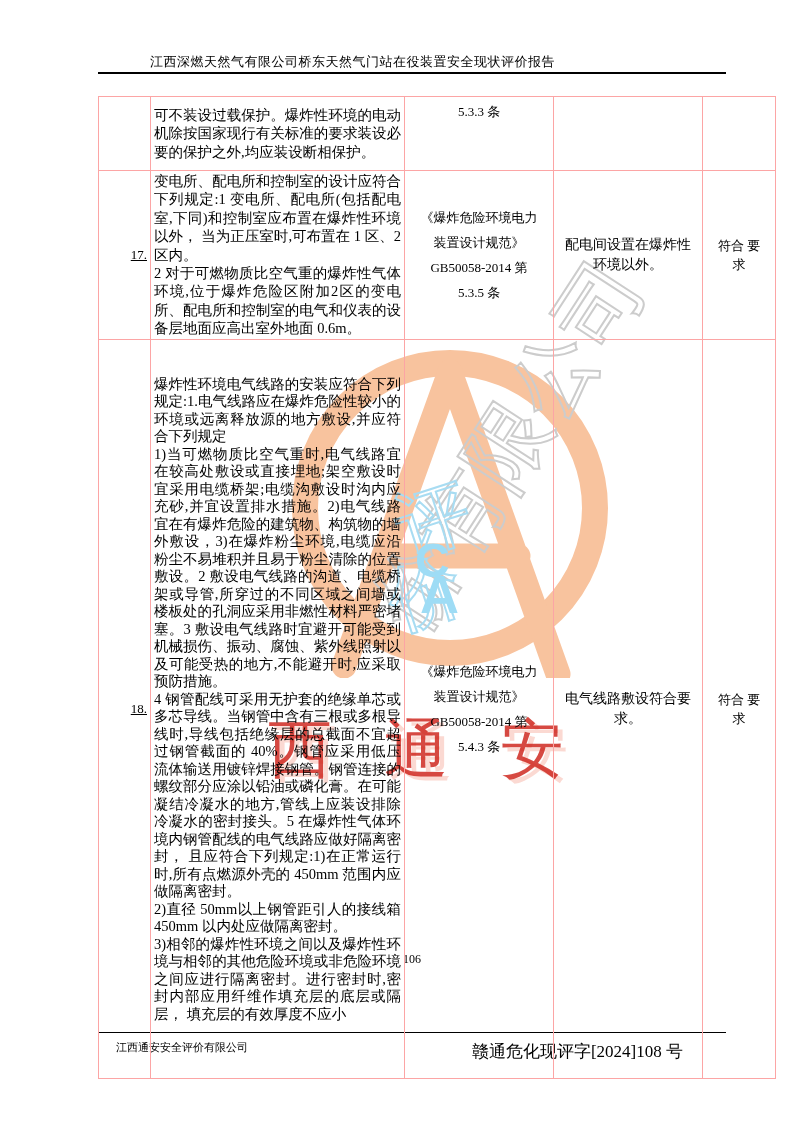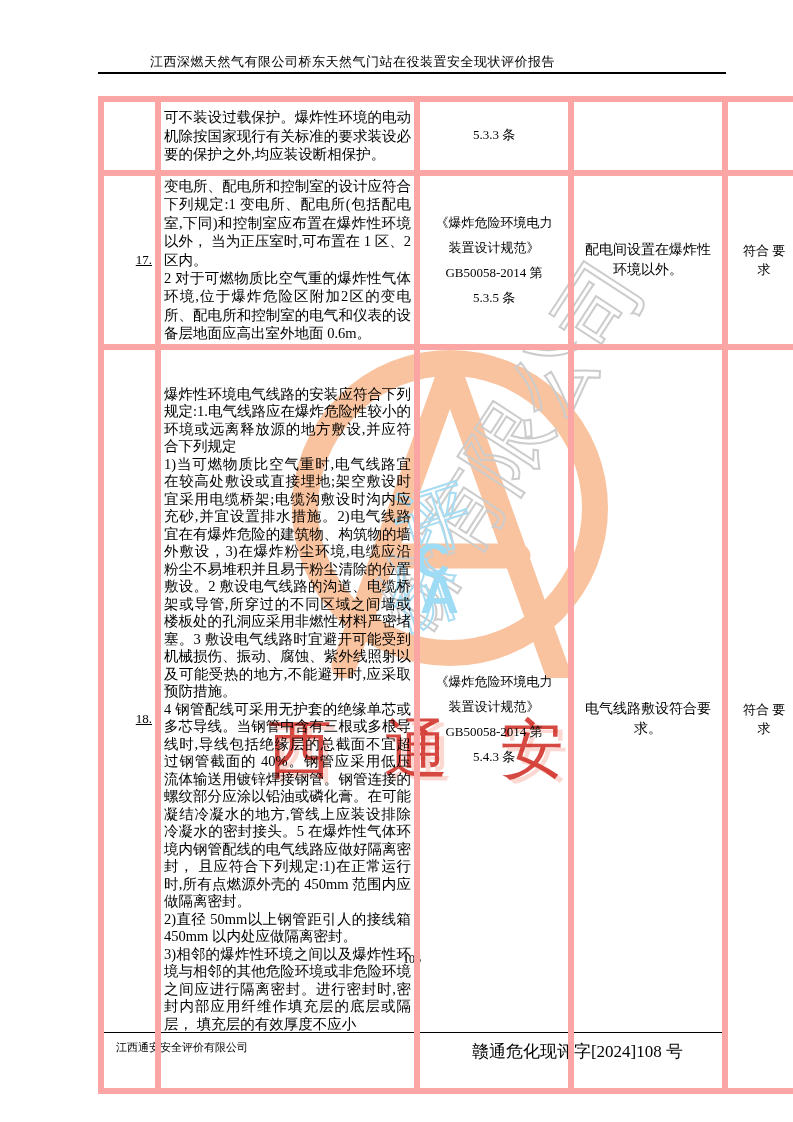--- a/index.html
+++ b/index.html
@@ -42,38 +42,38 @@
     font-family:"Liberation Sans","DejaVu Sans",sans-serif;
   }
   .wm-blue-c{left:415px;top:537px;font-size:48px;}
   .wm-blue-a{left:420px;top:567px;font-size:54px;}
   
   .doc-table{
     position:absolute;left:98px;top:96px;width:628px;z-index:1;
     border-collapse:collapse;table-layout:fixed;background:transparent;
   }
   .doc-table td{
-    border:6px solid #fca5a5;padding:1px 3px;vertical-align:middle;
+    border:1px solid #fca5a5;padding:1px 3px;vertical-align:middle;
     font-size:14px;overflow:hidden;background:transparent;
   }
   .doc-table tr.row-a{height:74px;}
   .doc-table tr.row-b{height:164px;}
   .doc-table tr.row-c{height:670px;}
   td.col-no{width:45px;text-align:right;font-size:13px;text-decoration:underline;}
   td.col-content{
     width:247px;text-align:justify;white-space:pre-wrap;
     font-size:14.5px;line-height:18.4px;
   }
   tr.row-c td.col-content{line-height:17.5px;vertical-align:top;}
   tr.row-c td.col-content .clip{height:666px;overflow:hidden;}
   td.col-basis{
     width:142px;text-align:center;white-space:pre-wrap;
     font-size:13px;line-height:25px;
   }
-  tr.row-a td.col-basis{vertical-align:top;padding-top:20px;}
+  tr.row-a td.col-basis{vertical-align:top;padding-top:2px;}
   td.col-status{
     width:142px;text-align:center;white-space:pre-wrap;line-height:20px;
   }
   td.col-concl{
     width:52px;text-align:center;font-size:13px;line-height:19px;
     padding:17px 10px;
   }
   
   .page-number{
     position:absolute;top:952px;left:98px;width:628px;text-align:center;

